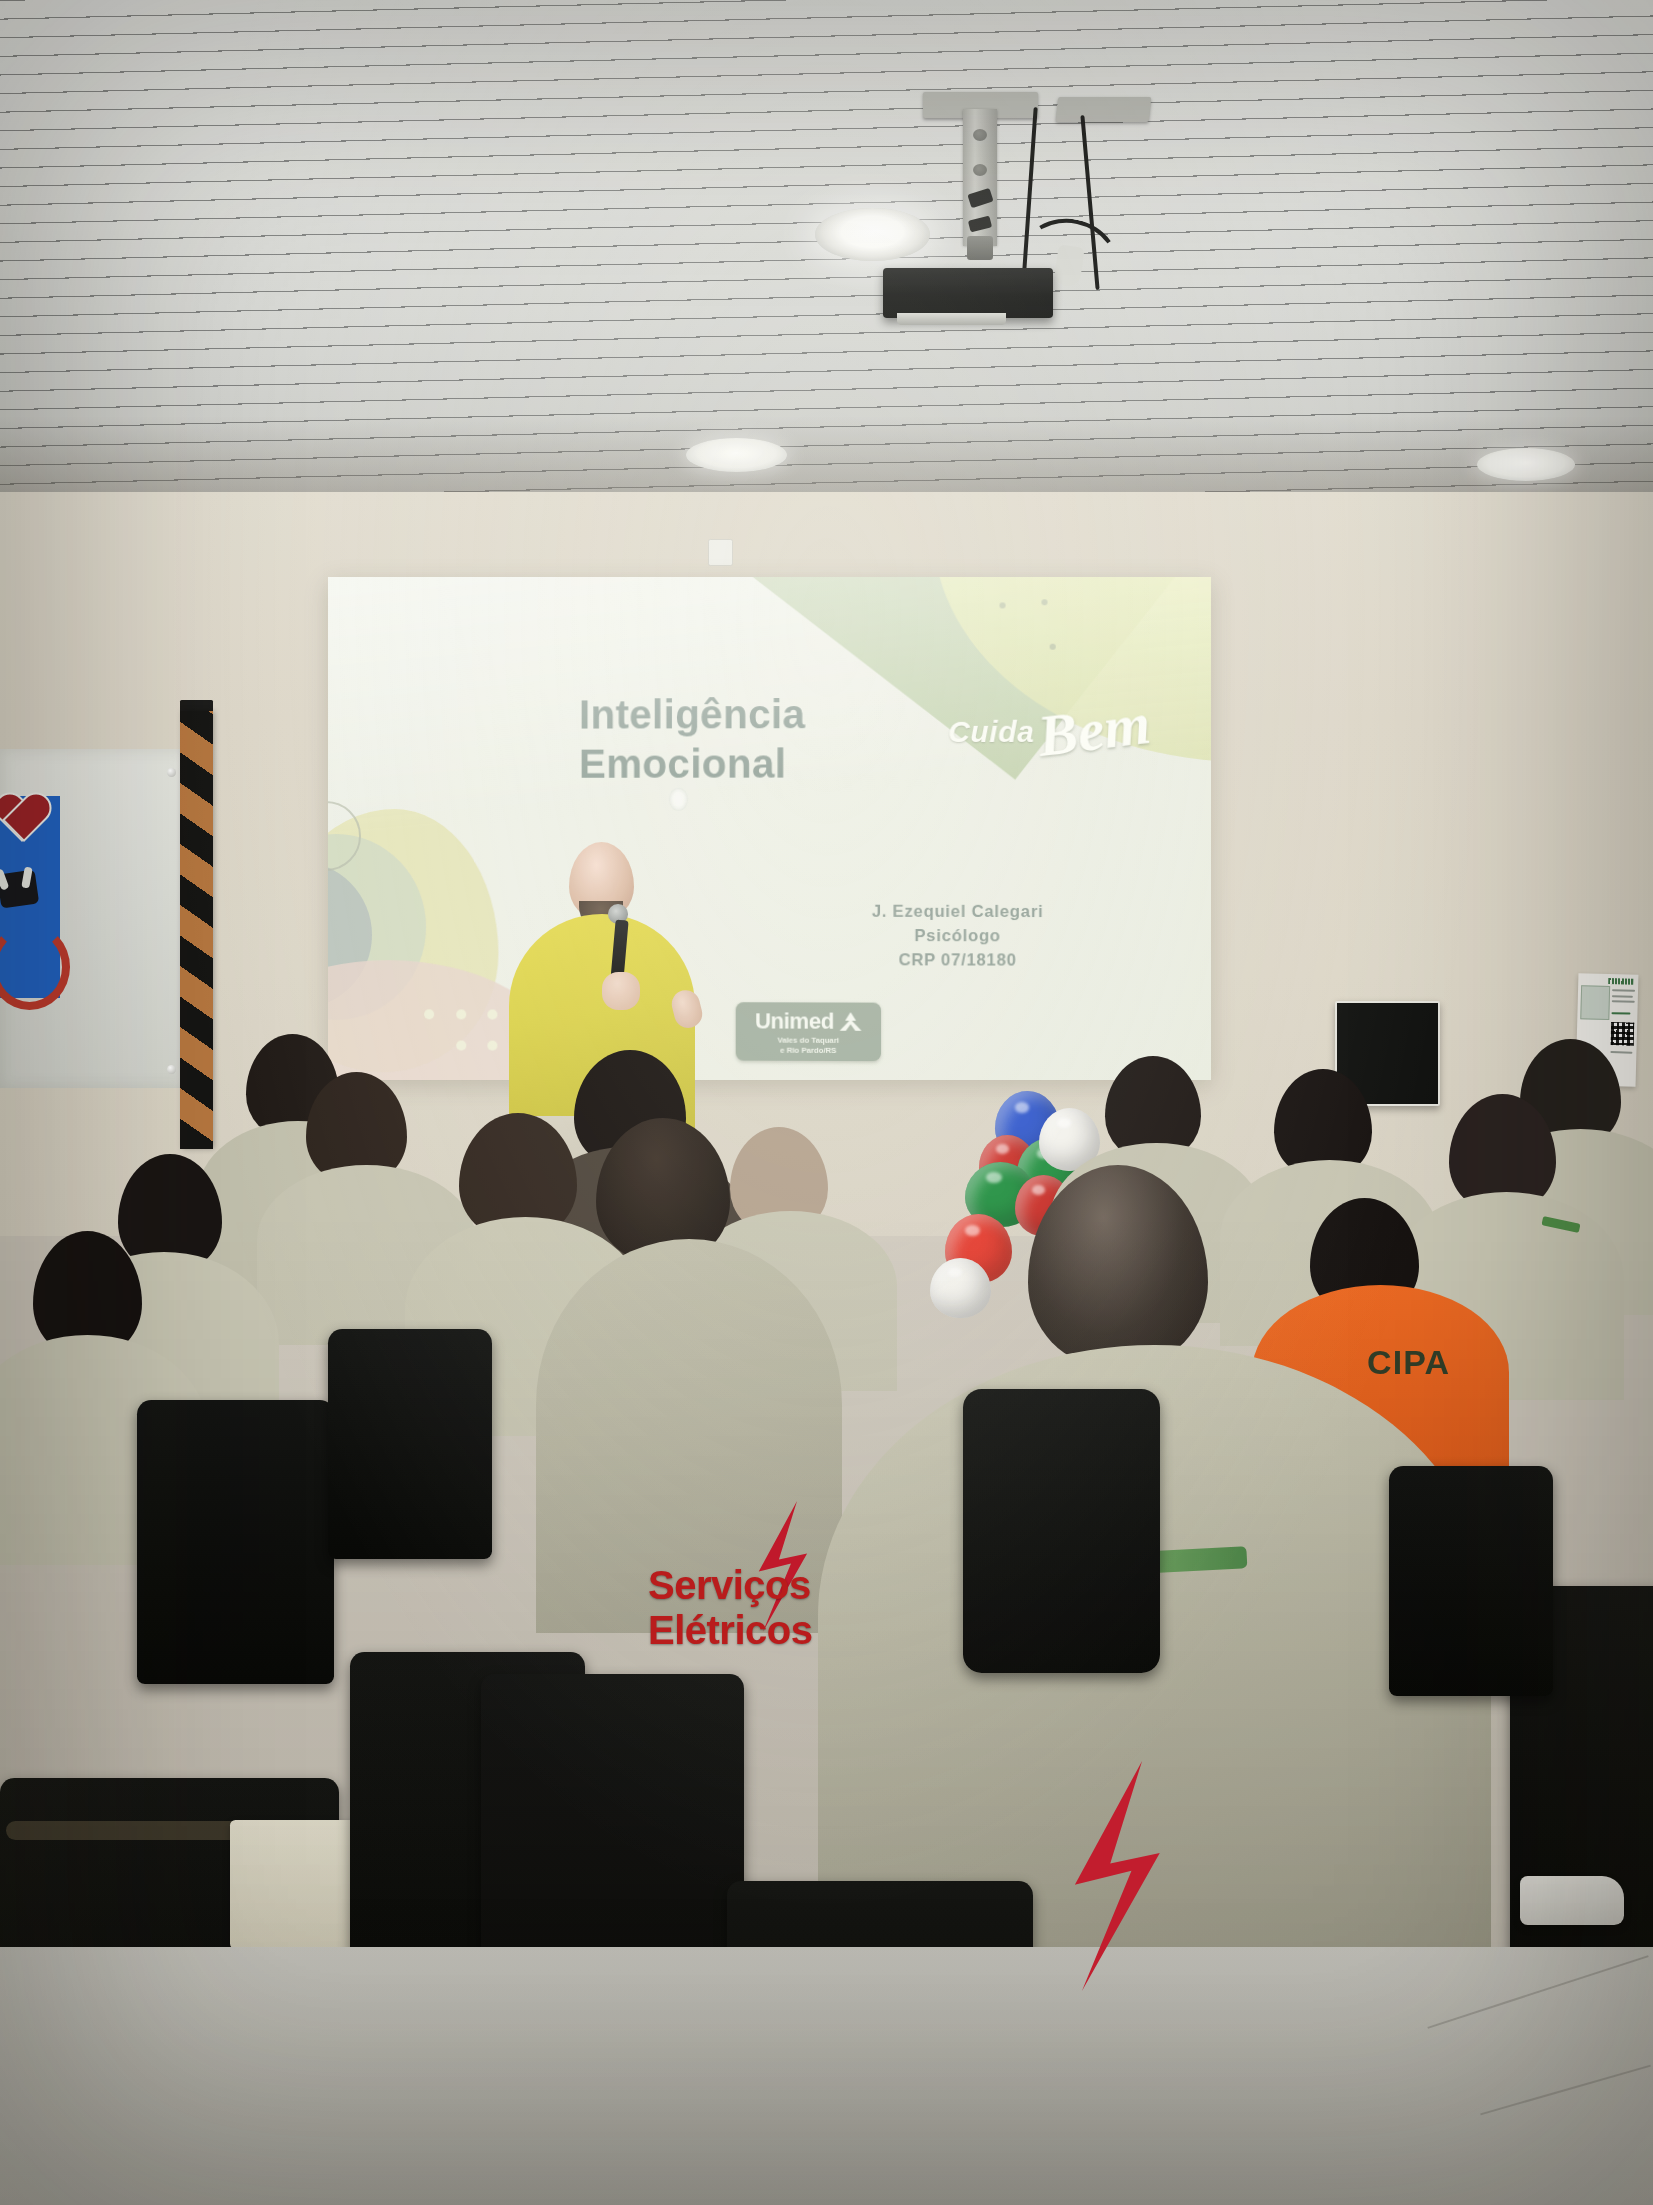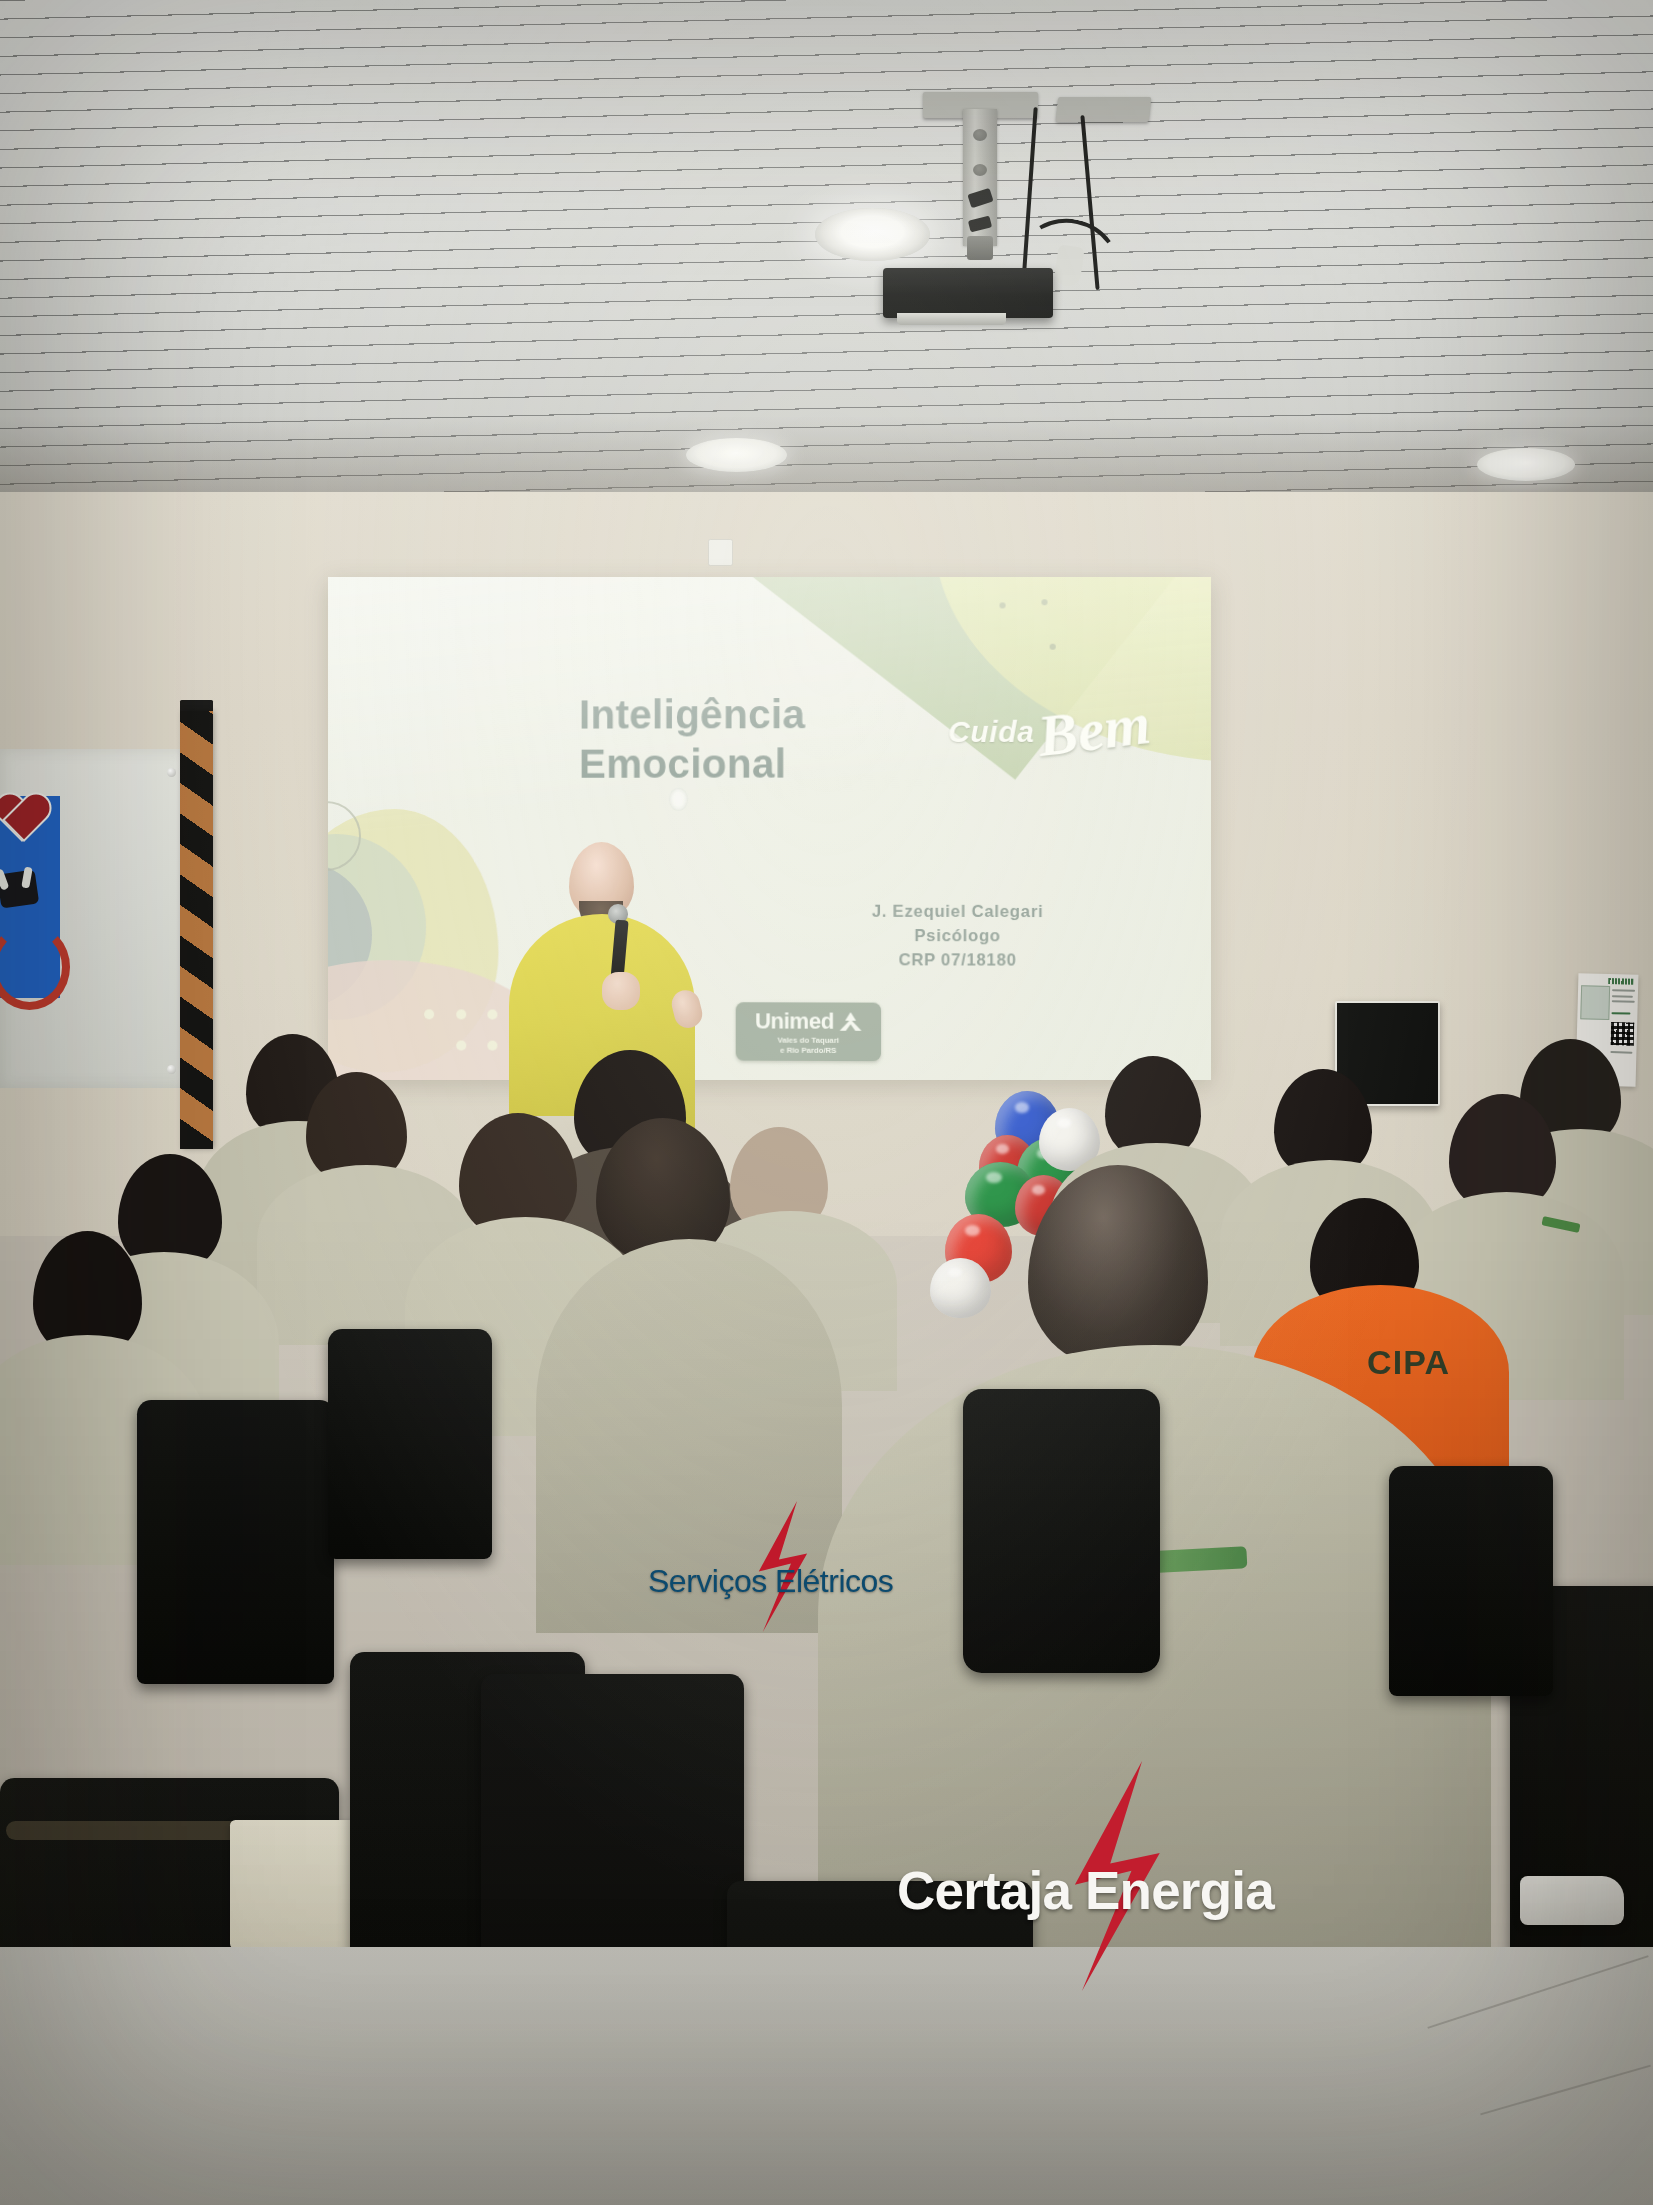--- a/index.html
+++ b/index.html
@@ -415,38 +415,35 @@
   <div class="head" style="left:596px;top:1118px;width:134px;height:145px;
        background:radial-gradient(ellipse at 45% 28%,#3b2f26,#19140f);"></div>
   <div class="shoulders" style="left:536px;top:1239px;width:306px;height:394px;
        background:linear-gradient(165deg,#c2c0ac 0%,#b9b7a3 45%,#aaa895 100%);"></div>
   <div style="position:absolute;left:730px;top:1501px;width:126px;height:131px;z-index:4;">
     <svg viewBox="0 0 120 130" width="126" height="131">
       <polygon points="64,0 46,58 74,52 30,130 58,62 26,70" fill="#c0192b"></polygon>
     </svg>
   </div>
   <div style="position:absolute;left:648px;top:1563px;width:295px;z-index:5;
-       color:#0c4a6e;font-size:32px;font-weight:400;letter-spacing:-0.5px;
+       color:#b91c1c;font-size:40px;font-weight:700;letter-spacing:-0.5px;
        text-shadow:0 1.1px 2.2px rgba(0,0,0,.35);">Serviços Elétricos</div>
 
   <div class="head" style="left:1028px;top:1165px;width:180px;height:202px;
        background:radial-gradient(ellipse at 42% 26%,#6e6258,#3a322b 55%,#221c17 100%);"></div>
   <div class="shoulders" style="left:818px;top:1345px;width:673px;height:645px;
        background:linear-gradient(160deg,#cfcdb9 0%,#c2c0ac 35%,#b2b09d 70%,#a2a08e 100%);"></div>
   <div style="position:absolute;left:984px;top:1553px;width:263px;height:22px;
        background:linear-gradient(90deg,#5f9a57,#7fb36c 40%,#4f8a4a);border-radius:5.5px;
        transform:rotate(-3deg);"></div>
   <div style="position:absolute;left:1009px;top:1761px;width:252px;height:230px;z-index:4;">
     <svg viewBox="0 0 120 130" width="252" height="230">
       <polygon points="64,0 46,58 74,52 30,130 58,62 26,70" fill="#c21d2e"></polygon>
     </svg>
   </div>
-  <div style="position:absolute;left:897px;top:1860px;width:547px;z-index:5;
-       color:#f7f6f3;font-size:53px;font-weight:700;letter-spacing:-0.8px;
-       text-shadow:0 1.6px 3.8px rgba(0,0,0,.4);">Certaja Energia</div>
 
   <div class="chair" style="left:0px;top:1778px;width:339px;height:339px;"></div>
   <div class="chair-rim" style="left:5.5px;top:1821px;width:328px;height:18.6px;"></div>
   <div class="chair" style="left:-49px;top:1958px;width:383px;height:252px;"></div>
   <div class="tablet" style="left:230px;top:1820px;width:191px;height:129px;"></div>
   <div class="chair-leg" style="left:377px;top:1903px;width:19.7px;height:208px;transform:rotate(3deg);"></div>
 
   <div class="chair" style="left:350px;top:1652px;width:235px;height:383px;"></div>
   <div class="tablet" style="left:268px;top:1428px;width:120px;height:77px;border-radius:4.4px 6.6px 14.2px 4.4px;"></div>
   <div class="chair" style="left:137px;top:1400px;width:197px;height:284px;"></div>

